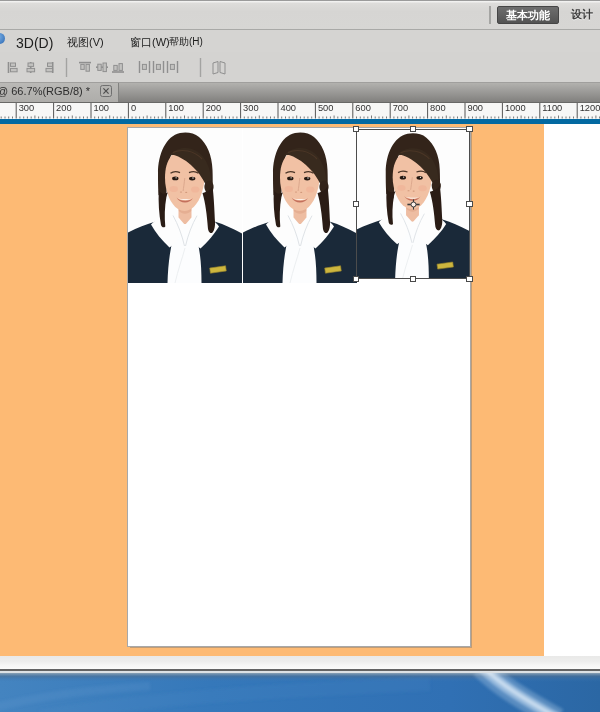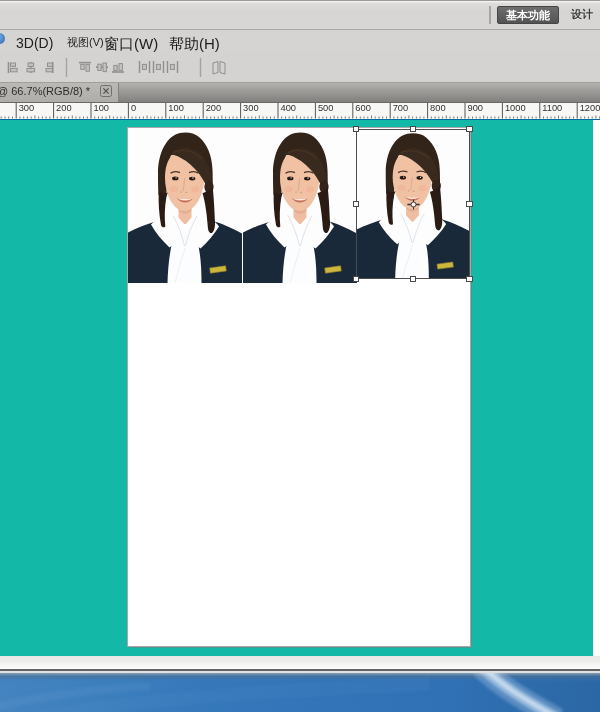--- a/index.html
+++ b/index.html
@@ -1,31 +1,31 @@
 <!DOCTYPE html>
 <html><head><meta charset="utf-8">
 <style>
  html,body{margin:0;padding:0;width:600px;height:712px;overflow:hidden;font-family:"Liberation Sans",sans-serif;}
  .abs{position:absolute;}
  svg text{font-family:"Liberation Sans",sans-serif;}
 </style></head>
 <body>
-<div class="abs" style="left:0;top:0;width:593px;height:712px;background:#14b8a6;">
+<div class="abs" style="left:0;top:0;width:544px;height:712px;background:#fdba74;">
 
  <div class="abs" style="left:0;top:0;width:600px;height:29px;background:linear-gradient(180deg,#9b9b9b 0,#9b9b9b 3%,#f2f2f1 5%,#dddcda 12%,#d6d5d3 40%,#d7d6d4 100%);border-bottom:1px solid #a9a9a7;"></div>
  <div class="abs" style="left:489px;top:6px;width:2px;height:18px;background:#a5a5a3;"></div>
  <div class="abs" style="left:497px;top:6px;width:62px;height:18px;background:linear-gradient(180deg,#6e6e6e,#535353);border:1px solid #454545;border-radius:2px;box-sizing:border-box;color:#fff;font-size:11px;font-weight:bold;text-align:center;line-height:16px;">基本功能</div>
  <div class="abs" style="left:571px;top:7px;width:29px;height:16px;color:#3f3f3f;font-size:11px;font-weight:bold;text-shadow:0 1px 0 #ededed;">设计</div>
 
  <div class="abs" style="left:0;top:30px;width:600px;height:22px;background:#d5d4d2;border-bottom:1px solid #abaaa8;"></div>
  <div class="abs" style="left:-6px;top:33px;width:11px;height:11px;border-radius:50%;background:radial-gradient(circle at 35% 35%, #7db2e8, #2a66b0);"></div>
  <div class="abs" style="left:16px;top:35px;font-size:14px;color:#1d1d1d;">3D(D)</div>
  <div class="abs" style="left:43px;top:35px;font-size:11px;color:#1d1d1d;margin-left:24px;">视图(V)</div>
- <div class="abs" style="left:104px;top:35px;font-size:15px;color:#1d1d1d;">窗口(W)</div>
- <div class="abs" style="left:169px;top:35px;font-size:15px;color:#1d1d1d;text-align:center;">帮助(H)</div>
+ <div class="abs" style="left:130px;top:35px;font-size:11px;color:#1d1d1d;">窗口(W)</div>
+ <div class="abs" style="left:169px;top:35px;font-size:10px;color:#1d1d1d;text-align:center;">帮助(H)</div>
 
  <div class="abs" style="left:0;top:52px;width:600px;height:30px;background:#d4d3d1;border-bottom:1px solid #a09f9d;"></div>
  <svg class="abs" style="left:0;top:52px;" width="600" height="30">
   <g stroke="#8f8f8f" fill="#c3c2c0" stroke-width="1">
    <g transform="translate(8,10)">
           <line x1="0.5" y1="0" x2="0.5" y2="11" stroke-width="1.6"></line>
           <rect x="2.5" y="1" width="5" height="3.4"></rect>
           <rect x="2.5" y="6.4" width="6.6" height="3.4"></rect>
         </g>
    <g transform="translate(26,10)">
@@ -78,21 +78,21 @@
  </svg>
 
  <div class="abs" style="left:0;top:83px;width:600px;height:19px;background:linear-gradient(180deg,#b2b1ae,#81807e);border-bottom:1px solid #686866;"></div>
  <div class="abs" style="left:0;top:83px;width:118px;height:19px;background:linear-gradient(180deg,#bab9b6,#aeadaa);border-right:1px solid #828280;"></div>
  <div class="abs" style="left:-3px;top:85px;font-size:11px;color:#2e2e2e;">@ 66.7%(RGB/8) *</div>
  <svg class="abs" style="left:100px;top:85px;" width="13" height="13">
    <rect x="0.5" y="0.5" width="11" height="11" rx="2" fill="#b5b4b1" stroke="#6f6f6f"></rect>
    <path d="M3.4,3.4 L8.6,8.6 M8.6,3.4 L3.4,8.6" stroke="#4e4e4e" stroke-width="1.2"></path>
  </svg>
 
- <div class="abs" style="left:0;top:102.5px;width:600px;height:16px;background:#f7f7f6;border-bottom:1px solid #0369a1;">
+ <div class="abs" style="left:0;top:102.5px;width:600px;height:16px;background:#f7f7f6;border-bottom:5px solid #0369a1;">
       <svg width="600" height="16" style="position:absolute;left:0;top:0">
         <line x1="1.2" y1="13.5" x2="1.2" y2="15.5" stroke="#787878" stroke-width="1"></line>
         <line x1="5.0" y1="13.5" x2="5.0" y2="15.5" stroke="#787878" stroke-width="1"></line>
         <line x1="8.7" y1="13.5" x2="8.7" y2="15.5" stroke="#787878" stroke-width="1"></line>
         <line x1="12.5" y1="13.5" x2="12.5" y2="15.5" stroke="#787878" stroke-width="1"></line>
         <line x1="16.2" y1="0" x2="16.2" y2="15.5" stroke="#555" stroke-width="1"></line>
         <line x1="19.9" y1="13.5" x2="19.9" y2="15.5" stroke="#787878" stroke-width="1"></line>
         <line x1="23.7" y1="13.5" x2="23.7" y2="15.5" stroke="#787878" stroke-width="1"></line>
         <line x1="27.4" y1="13.5" x2="27.4" y2="15.5" stroke="#787878" stroke-width="1"></line>
         <line x1="31.2" y1="13.5" x2="31.2" y2="15.5" stroke="#787878" stroke-width="1"></line>

